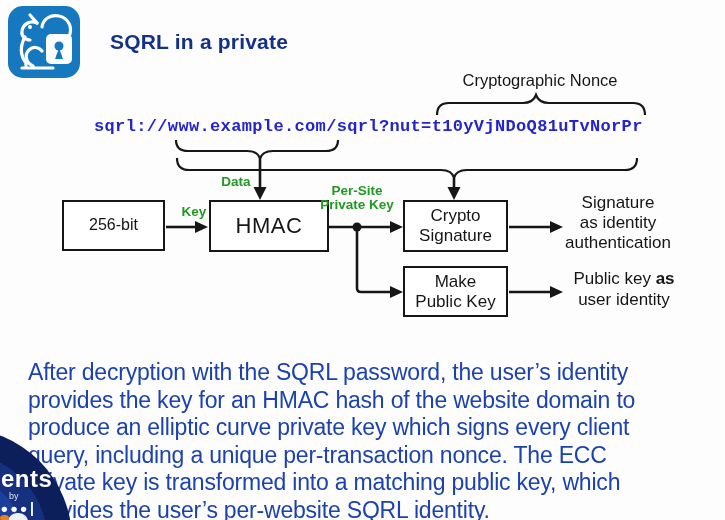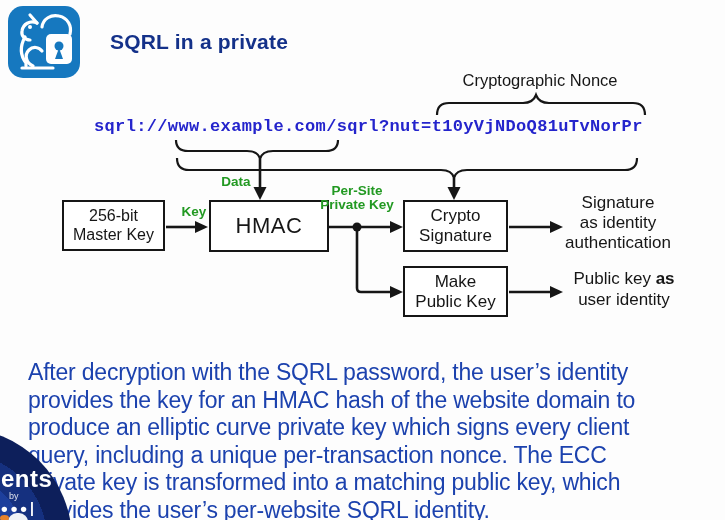--- a/index.html
+++ b/index.html
@@ -131,21 +131,20 @@
 
     <line class="wire" x1="509" y1="167" x2="550" y2="167"></line>
     <polygon class="head" points="563,167 550,161 550,173"></polygon>
 
     <line class="wire" x1="509" y1="232" x2="550" y2="232"></line>
     <polygon class="head" points="563,232 550,226 550,238"></polygon>
   </svg>
 
   <div class="abs box box-master">
     <div>256-bit</div>
-    <div>Master Key</div>
   </div>
   <div class="abs box box-hmac">
     <div>HMAC</div>
   </div>
   <div class="abs box box-crypto">
     <div>Crypto</div>
     <div>Signature</div>
   </div>
   <div class="abs box box-makepk">
     <div>Make</div>

